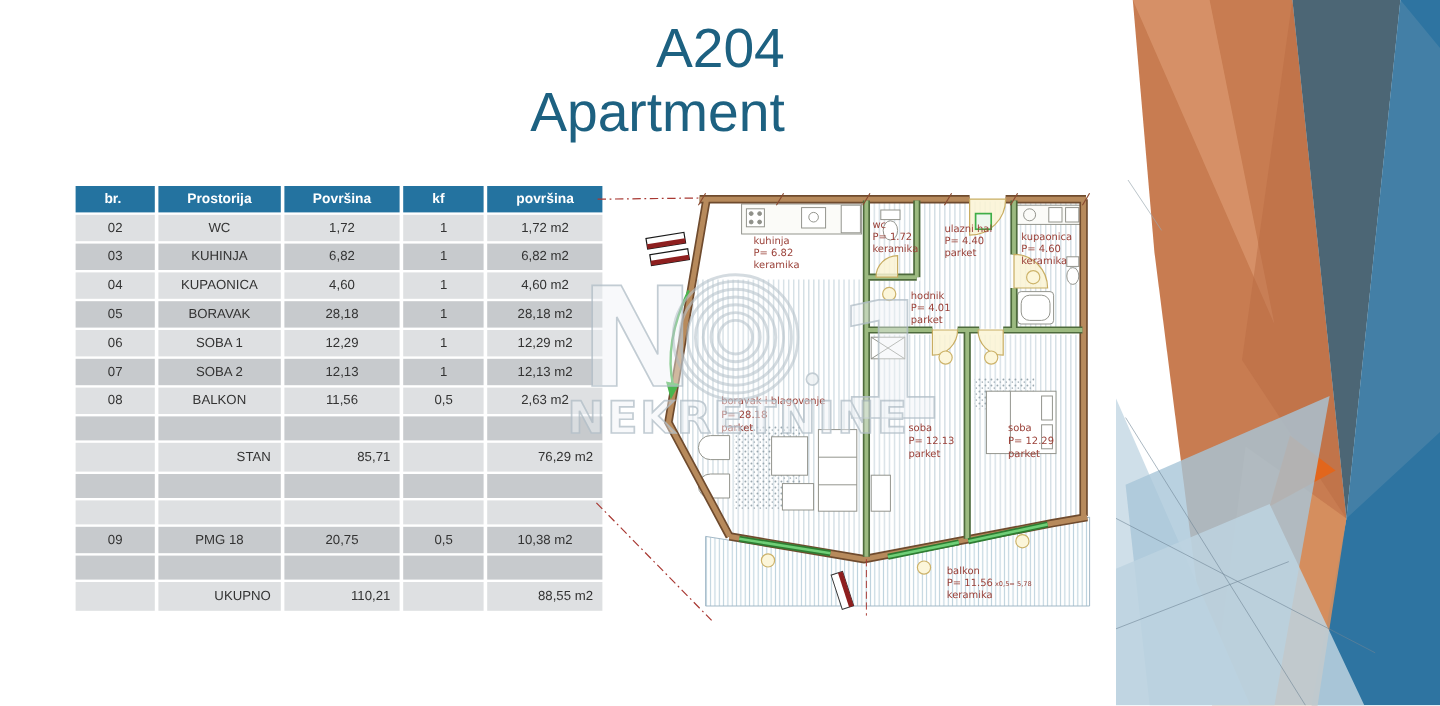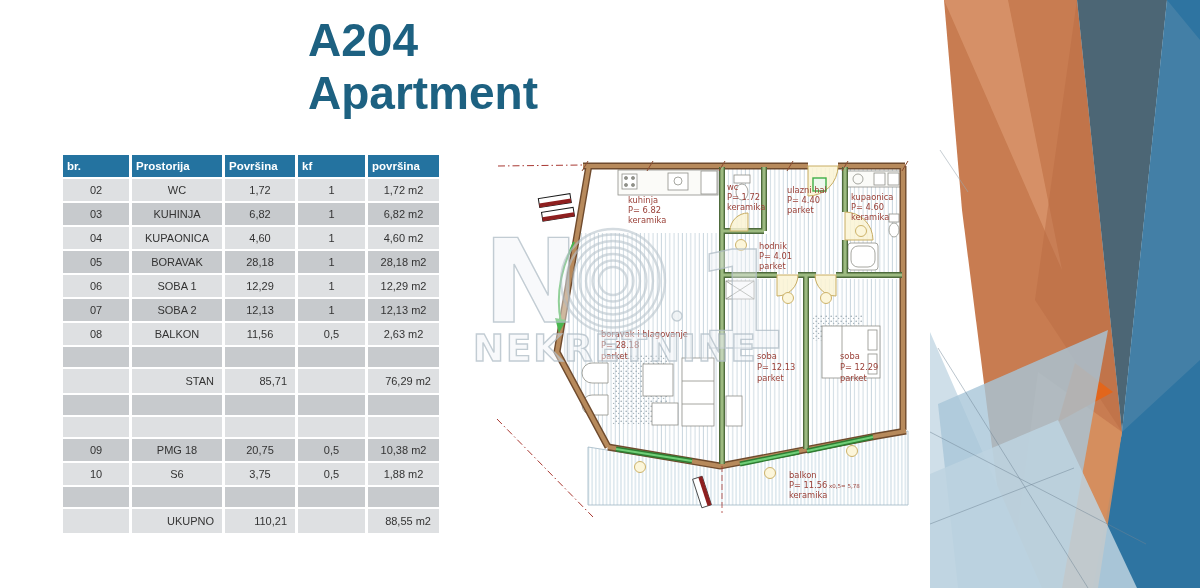--- a/index.html
+++ b/index.html
@@ -1,26 +1,26 @@
 <!DOCTYPE html>
 <html style="--title-color: #1d6181; --header-bg: #2473a0; --row-dark: #c7cacd; --row-light: #dee0e2; --cell-text: #333333; --accent-orange: #c87c51; --accent-blue: #2e74a1; --plan-label-red: #9a4038; --plan-window-green: #3fae47;"><head>
 <meta charset="utf-8">
 <style>
   html,body{margin:0;padding:0;background:#fff;}
   .slide{position:relative;width:1200px;height:588px;background:#ffffff;overflow:hidden;
          font-family:"Liberation Sans",sans-serif;}
   .deco,.plan{position:absolute;pointer-events:none;}
   .deco{left:0;top:0;width:1200px;height:588px;}
   .plan{left:440px;top:140px;width:520px;height:448px;}
-  .title{position:absolute;left:308px;top:14px;width:360px;text-align:left;
-         color:var(--title-color,#1d6181);font-size:46px;line-height:53px;font-weight:700;}
+  .title{position:absolute;left:294px;top:14px;width:360px;text-align:right;
+         color:var(--title-color,#1d6181);font-size:46px;line-height:53px;font-weight:400;}
   table.apt{position:absolute;left:60px;top:153px;border-collapse:separate;border-spacing:3px 2px;
             table-layout:fixed;}
   table.apt th{background:var(--header-bg,#2473a0);color:#fff;font-size:11.5px;font-weight:bold;
-               text-align:left;padding:3px 4px;height:16px;vertical-align:middle;}
+               text-align:left;padding:3px 24px;height:16px;vertical-align:middle;}
   table.apt td{font-size:11px;color:var(--cell-text,#333);text-align:left;padding:3px 8px;
                vertical-align:middle;line-height:13px;}
   tr.dark td{background:var(--row-dark,#c7cacd);}
   tr.light td{background:var(--row-light,#dee0e2);}
   tr.r-row td{height:16px;text-align:center;}
   tr.r-tall td{height:30px;vertical-align:middle;}
   tr.r-empty td{height:14px;}
   tr.r-sum td{height:18px;text-align:right;}
   .room-label{fill:#9a4038;font-size:8.3px;font-family:"DejaVu Sans",sans-serif;}
   .wm-letter{fill:rgba(238,242,245,0.55);stroke:#b4c0c9;stroke-width:1.4;font-weight:bold;
@@ -150,27 +150,20 @@
           <td></td>
           <td></td>
           <td></td>
         </tr>
         <tr class="dark r-row">
           <td>09</td>
           <td>PMG 18</td>
           <td>20,75</td>
           <td>0,5</td>
           <td>10,38 m2</td>
-        </tr>
-        <tr class="light r-row">
-          <td>10</td>
-          <td>S6</td>
-          <td>3,75</td>
-          <td>0,5</td>
-          <td>1,88 m2</td>
         </tr>
         <tr class="dark r-empty">
           <td></td>
           <td></td>
           <td></td>
           <td></td>
           <td></td>
         </tr>
         <tr class="light r-sum">
           <td></td>

